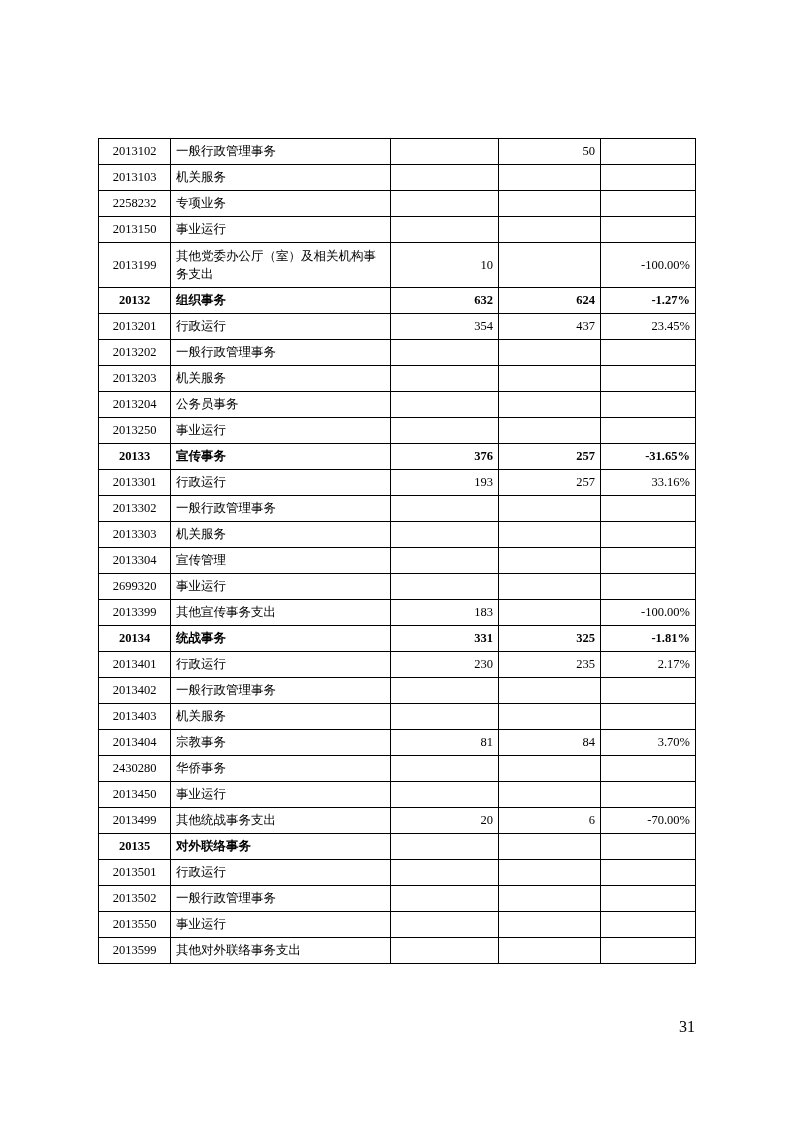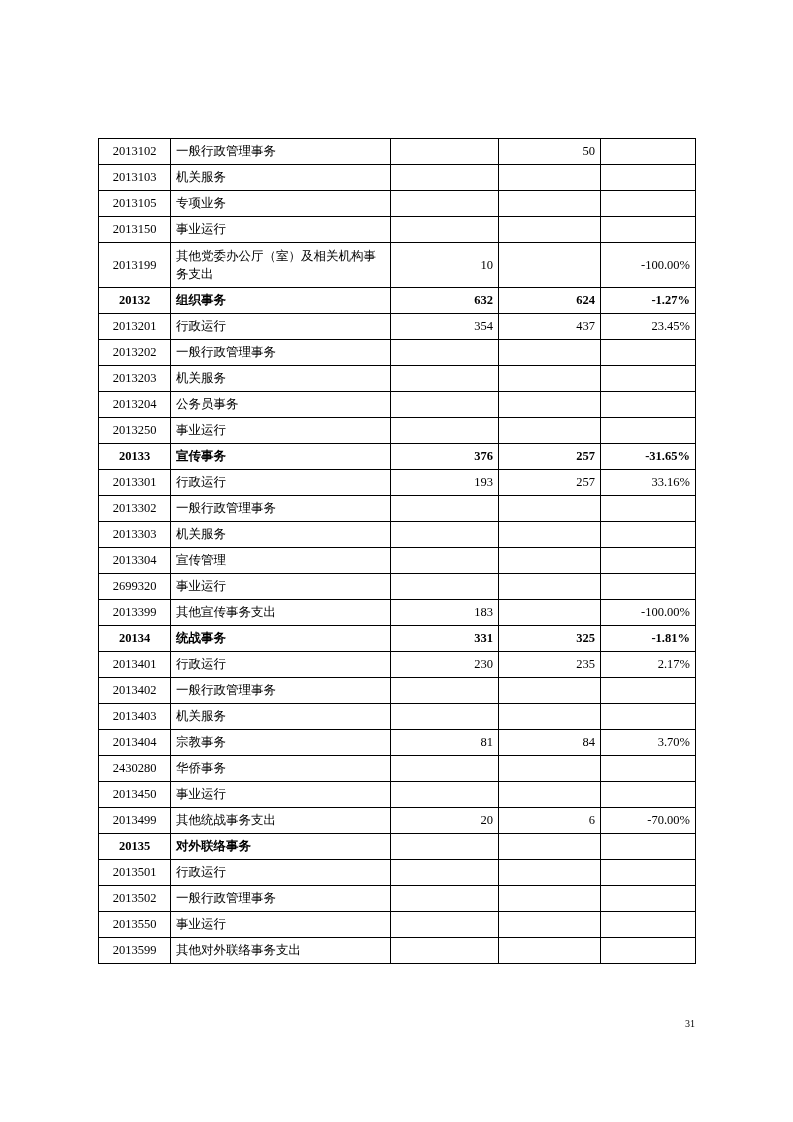--- a/index.html
+++ b/index.html
@@ -62,21 +62,21 @@
     font-weight: bold;
     margin-top: 32px;
   }
   tr.tall td {
     height: 38px;
   }
   .page-number {
     position: absolute;
     right: 98px;
     top: 1018px;
-    font-size: 10px;
+    font-size: 16px;
     font-family: "Liberation Serif", "DejaVu Serif", serif;
   }
 </style>
 </head>
 <body>
 
 <div class="page">
   <table class="budget">
     <colgroup>
       <col class="c-code">
@@ -94,21 +94,21 @@
           <td class="pct"></td>
         </tr>
         <tr>
           <td class="code">2013103</td>
           <td class="name">机关服务</td>
           <td class="num"></td>
           <td class="num"></td>
           <td class="pct"></td>
         </tr>
         <tr>
-          <td class="code">2013105</td>
+          <td class="code">2258232</td>
           <td class="name">专项业务</td>
           <td class="num"></td>
           <td class="num"></td>
           <td class="pct"></td>
         </tr>
         <tr>
           <td class="code">2013150</td>
           <td class="name">事业运行</td>
           <td class="num"></td>
           <td class="num"></td>

